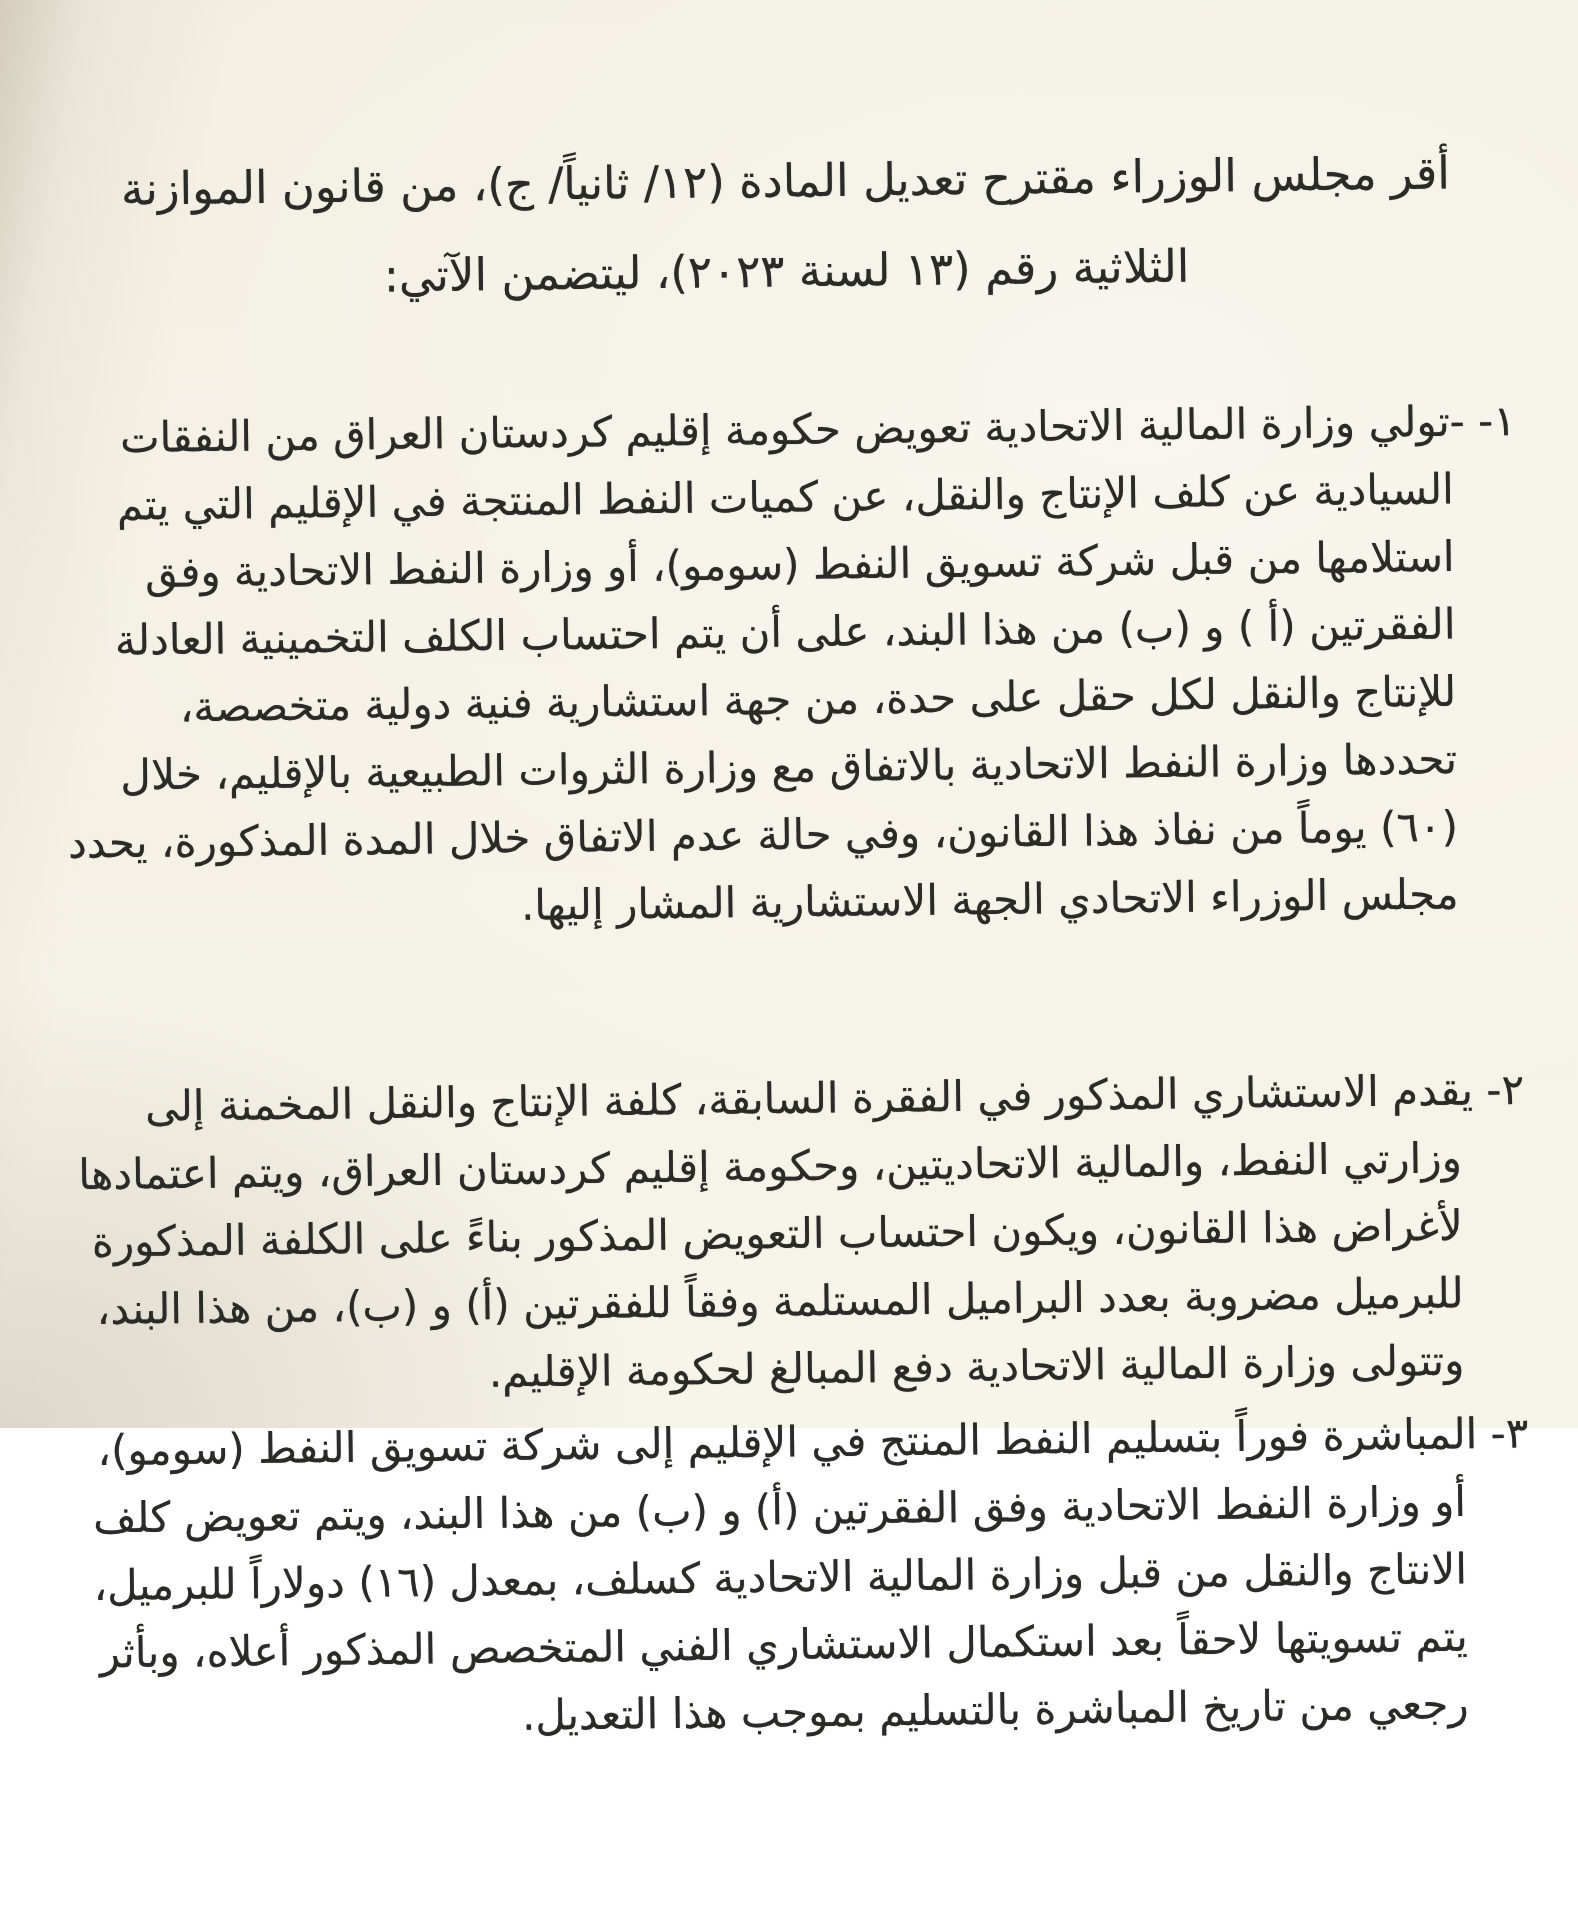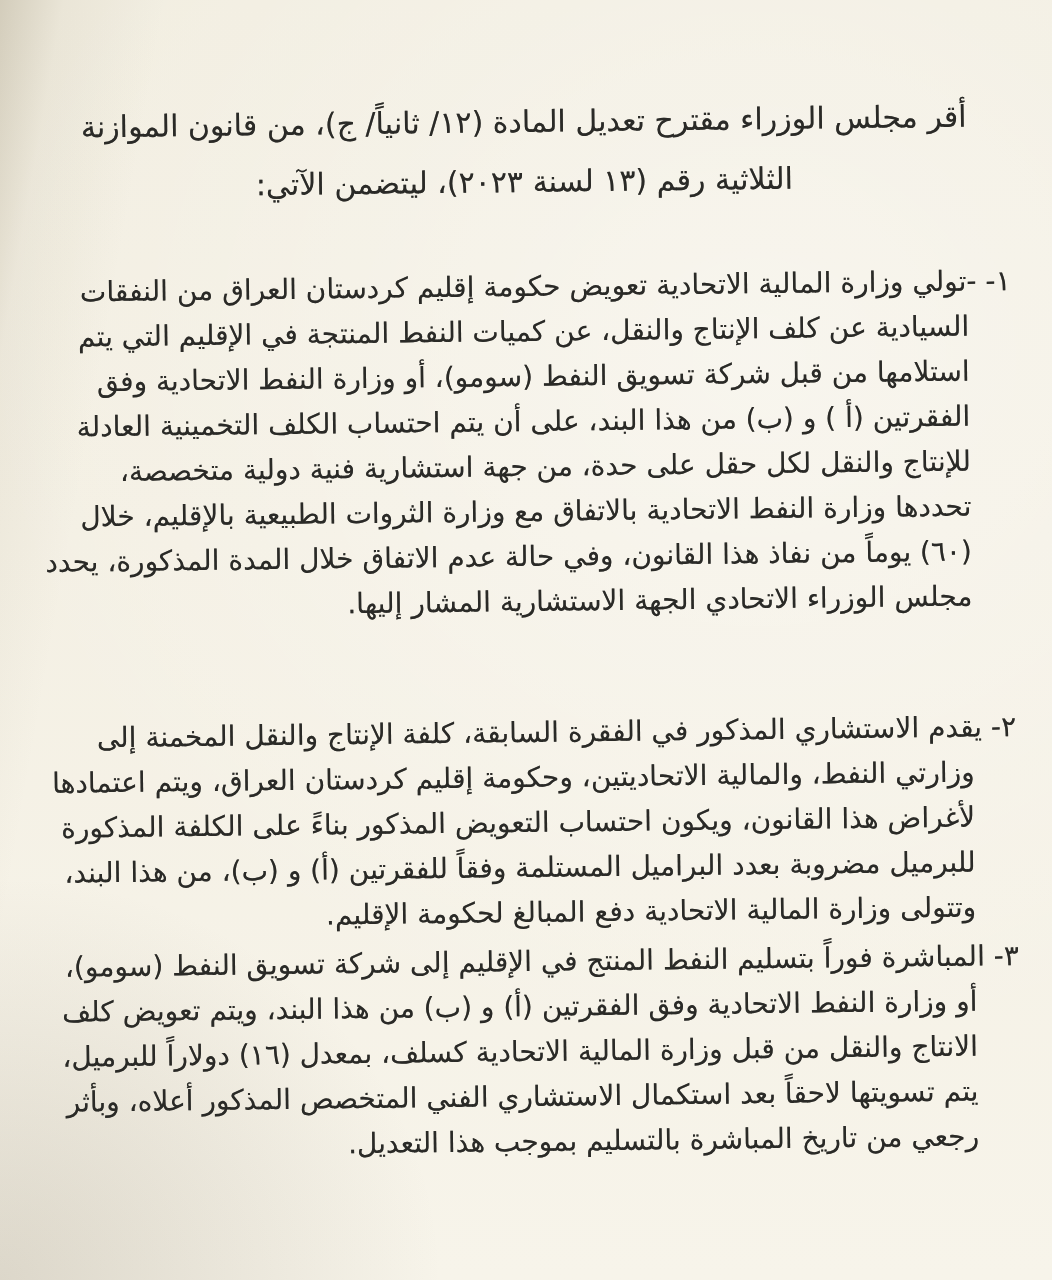--- a/index.html
+++ b/index.html
@@ -10,21 +10,21 @@
   html, body {
     width: 1052px;
     height: 1280px;
     overflow: hidden;
     font-family: "DejaVu Sans", sans-serif;
   }
   .paper {
     position: absolute;
     inset: 0;
     width: 1052px;
-    height: 1280px;
+    height: 952px;
     background:
       radial-gradient(60% 45% at 0% 100%, rgba(125,112,88,0.22), rgba(125,112,88,0) 70%),
       radial-gradient(120% 90% at 72% 28%, rgba(255,255,255,0.40), rgba(255,255,255,0) 62%),
       linear-gradient(100deg, rgba(140,128,100,0.30) 0%, rgba(140,128,100,0.08) 5%, rgba(140,128,100,0) 13%),
       linear-gradient(180deg, #f2eee1 0%, var(--color-paper) 42%, #f7f4ea 100%);
   }
   .content {
     position: absolute;
     top: 0;
     right: 0;

